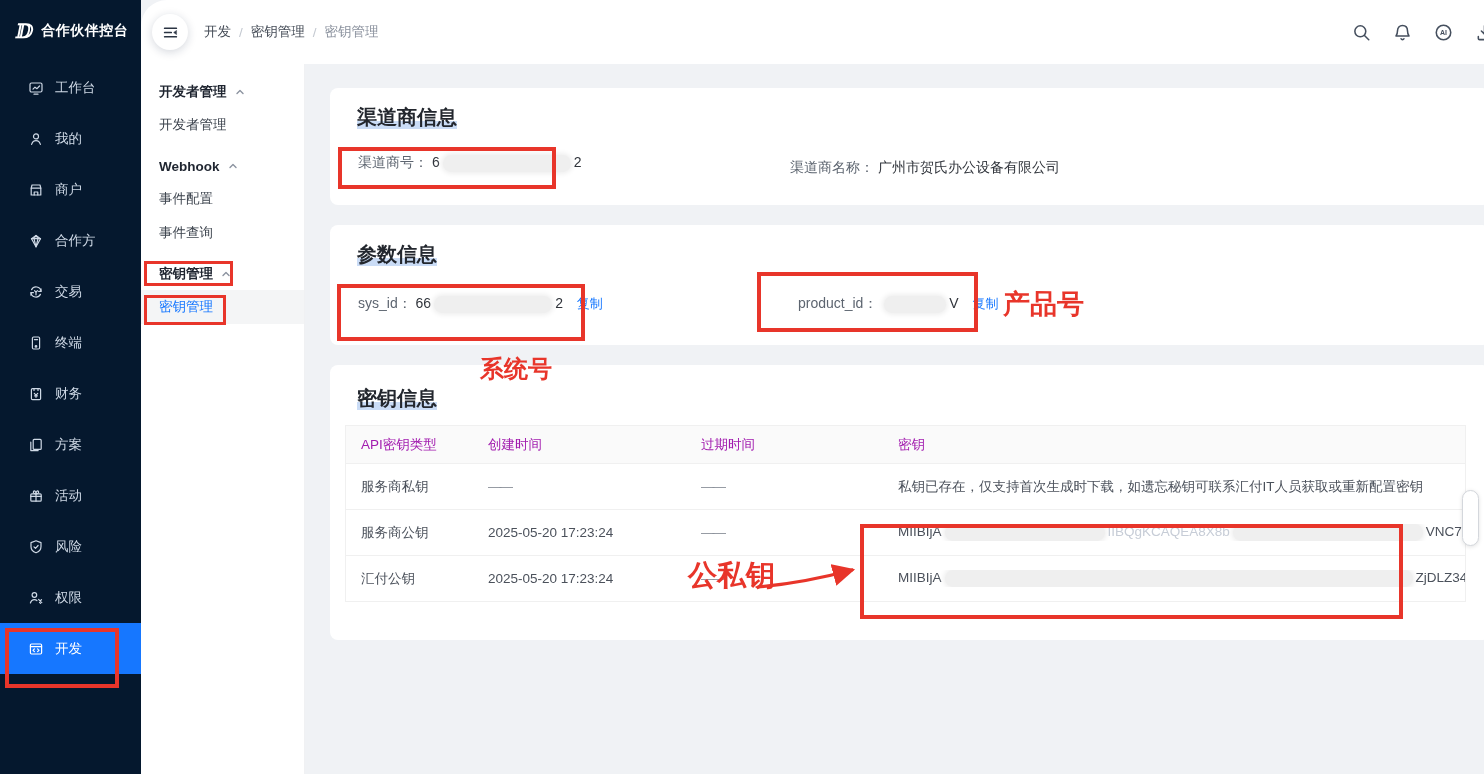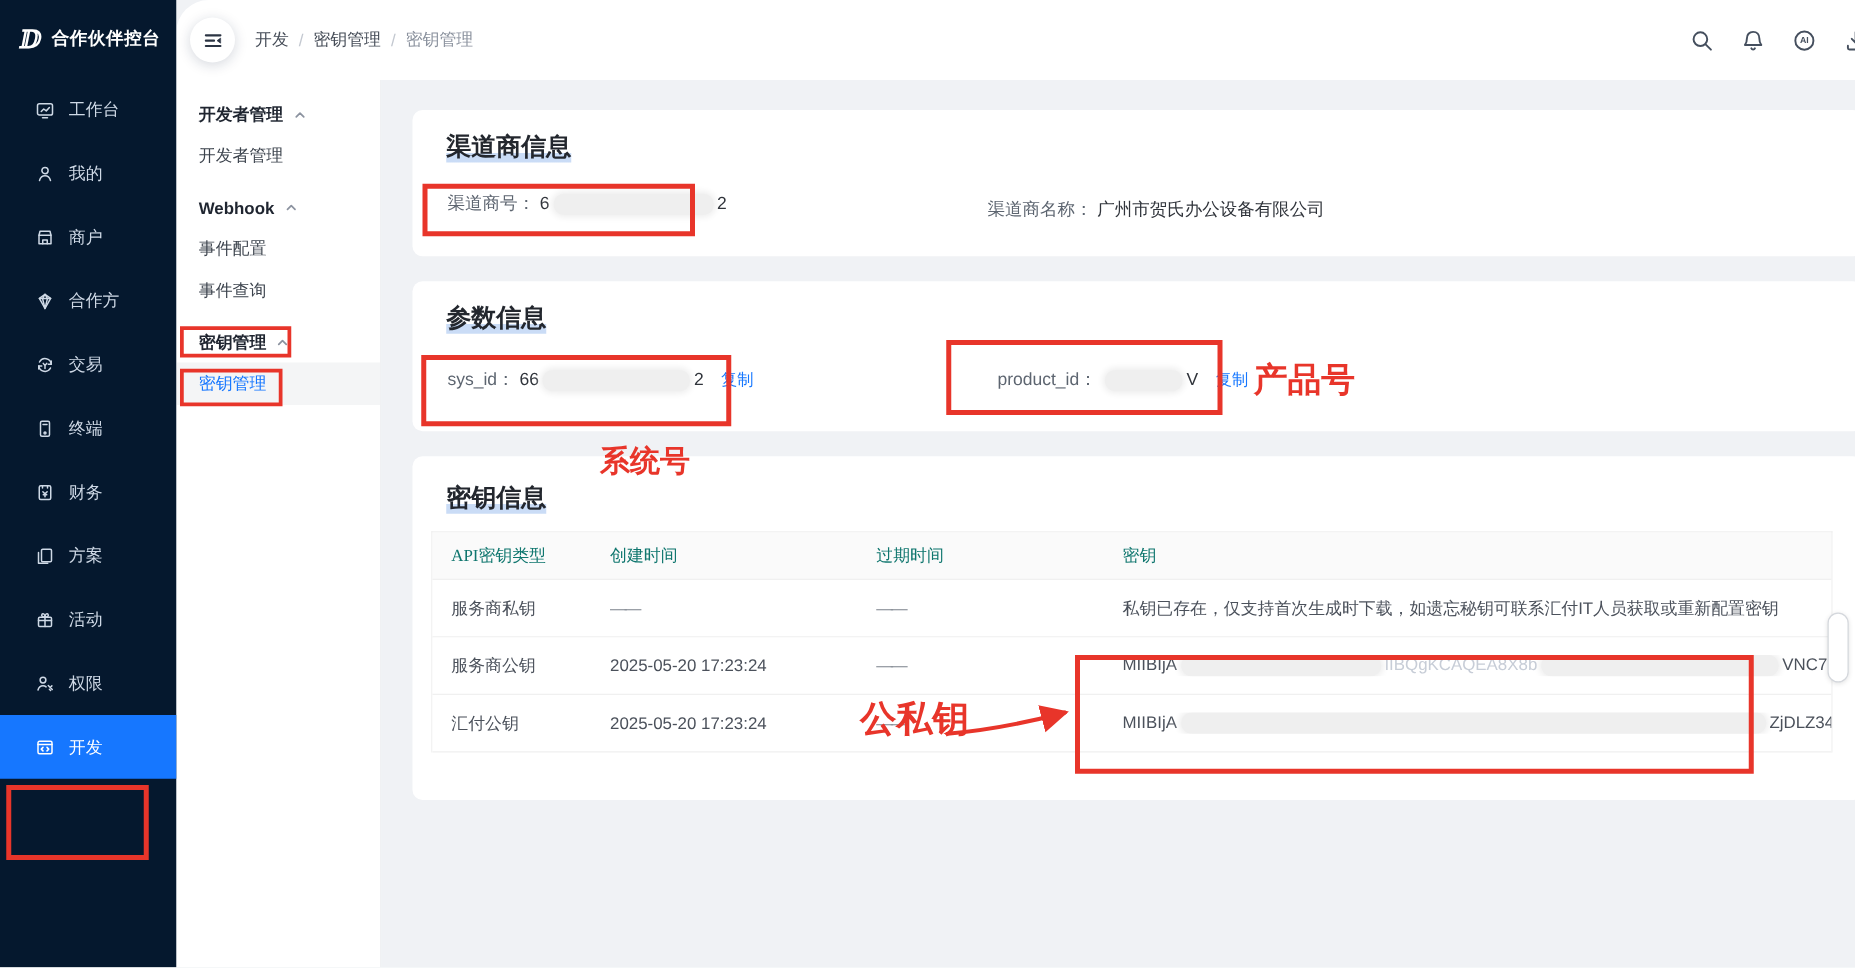--- a/index.html
+++ b/index.html
@@ -52,21 +52,21 @@
   .hl { background:linear-gradient(180deg, transparent 66%, #cadcf6 66%); padding-bottom:1px; }
 
   .field { position:absolute; font-size:14px; color:#30343b; white-space:nowrap; }
   .field .lab { color:#5d6570; }
   .copy-link { color:#1677ff; font-size:13px; margin-left:10px; cursor:pointer; }
   .blob { display:inline-block; vertical-align:middle; height:17px; border-radius:9px; background:#efefef; box-shadow:0 0 5px 2px #efefef; margin:0 3px; }
 
   
   .key-table { position:absolute; left:15px; right:24px; top:60px; border:1px solid #f0f0f0; border-bottom:none; font-size:13.5px; }
   .t-row { display:flex; border-bottom:1px solid #f0f0f0; align-items:center; }
-  .t-head { background:#fafafa; height:38px; color:#0f766e;font-family:Liberation Serif, serif; }
+  .t-head { background:#fafafa; height:38px; color:#a21caf; }
   .t-body { height:46px; color:#4b515b; background:#fff; }
   .tc { padding:0 15px; white-space:nowrap; overflow:hidden; }
   .c1 { width:127px; flex:none; }
   .c2 { width:213px; flex:none; }
   .c3 { width:197px; flex:none; }
   .c4 { flex:1; }
   .dash { color:#8a9099; letter-spacing:-2px; }
   .key-mid-faint { color:#c7cdd7; filter:blur(.4px); }
 
   
@@ -150,20 +150,27 @@
           </svg>
         <span>方案</span>
       </div>
       <div class="nav-item">
         <svg viewBox="0 0 16 16" fill="none" stroke="currentColor" stroke-width="1.2" stroke-linecap="round" stroke-linejoin="round">
             <rect x="2.8" y="5.8" width="10.4" height="7.4" rx="1"></rect>
             <path d="M2.8 8.4h10.4M8 5.8v7.4"></path>
             <path d="M8 5.8C6.2 5.8 4.7 4.7 5.6 3.4 6.4 2.3 8 3.2 8 5.8zM8 5.8c1.8 0 3.3-1.1 2.4-2.4C9.6 2.3 8 3.2 8 5.8z"></path>
           </svg>
         <span>活动</span>
+      </div>
+      <div class="nav-item">
+        <svg viewBox="0 0 16 16" fill="none" stroke="currentColor" stroke-width="1.2" stroke-linecap="round" stroke-linejoin="round">
+            <path d="M8 1.8l5 1.8v3.8c0 3.1-2 5.3-5 6.4-3-1.1-5-3.3-5-6.4V3.6z"></path>
+            <path d="M6 7.8l1.5 1.5 2.6-2.8"></path>
+          </svg>
+        <span>风险</span>
       </div>
       <div class="nav-item">
         <svg viewBox="0 0 16 16" fill="none" stroke="currentColor" stroke-width="1.2" stroke-linecap="round" stroke-linejoin="round">
             <circle cx="6.4" cy="5" r="2.3"></circle>
             <path d="M2.4 13c.6-2.2 2.1-3.4 4-3.4.9 0 1.8.3 2.5.9"></path>
             <path d="M10.6 9.4l3.2 3.2M12.2 11l1.3-1.3M11.5 12.4l1 1"></path>
           </svg>
         <span>权限</span>
       </div>
       <div class="nav-item active">

